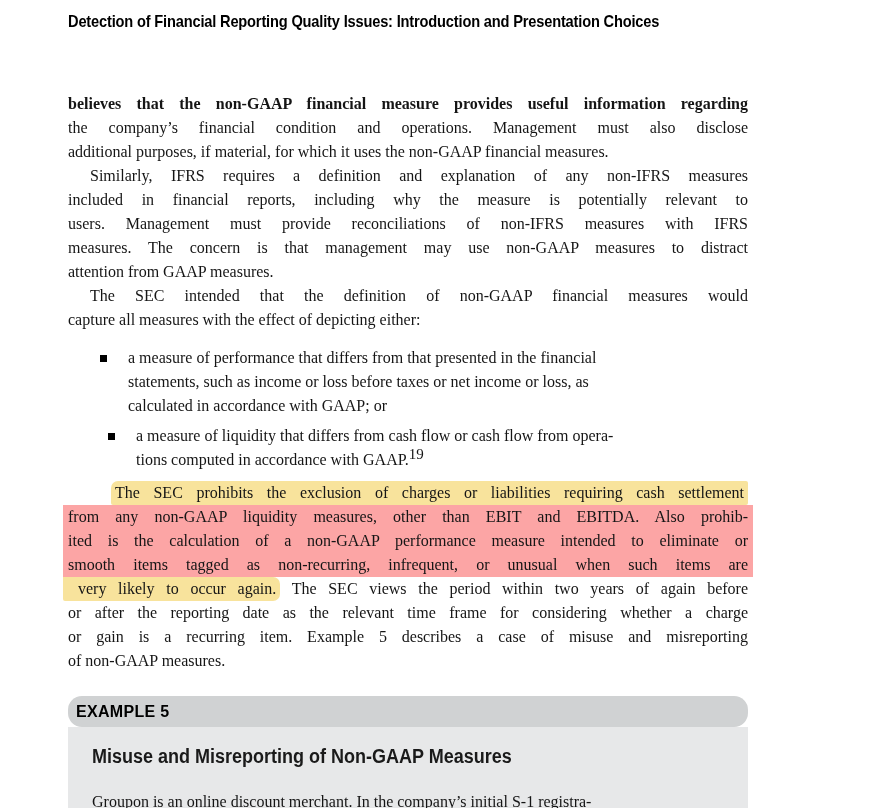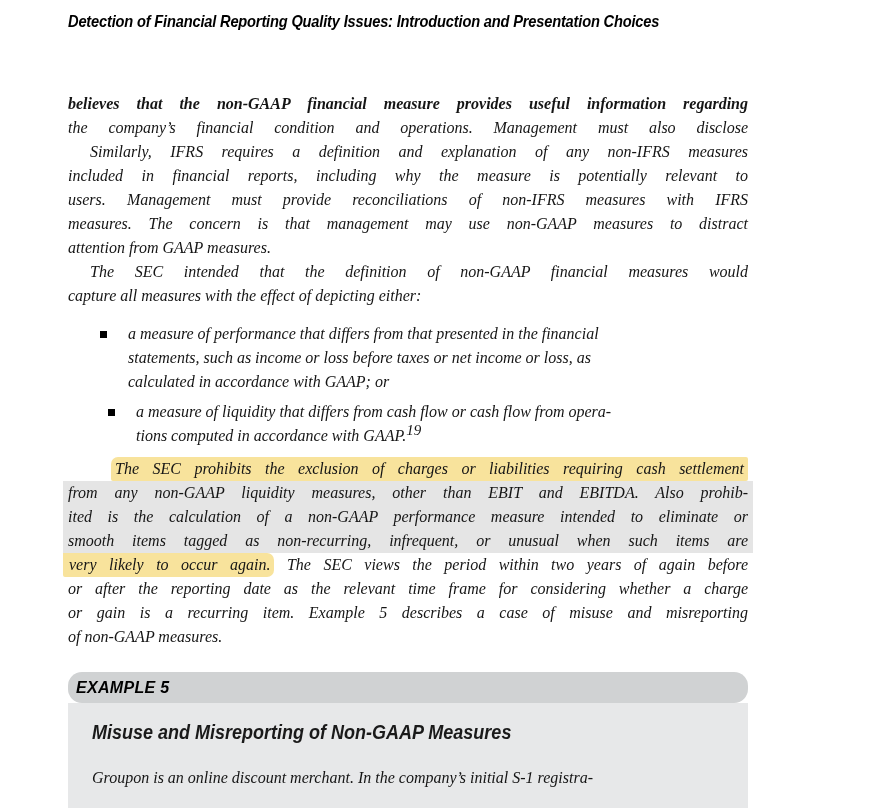--- a/index.html
+++ b/index.html
@@ -1,20 +1,19 @@
 <!DOCTYPE html>
 <html><head>
 <meta charset="utf-8">
 <style>
   html,body{margin:0;padding:0;background:#ffffff;}
   .page{
     position:relative;width:877px;height:808px;background:#ffffff;
     overflow:hidden;color:#151515;
     font-family:"Liberation Serif","DejaVu Serif",serif;
-    font-style:italic;
   }
   .doc-header{
     position:absolute;left:68px;top:12px;margin:0;
     font-family:"Liberation Sans","DejaVu Sans",sans-serif;
     font-weight:bold;font-size:17px;color:#000;white-space:nowrap;
     transform:scaleX(0.86);transform-origin:left top;letter-spacing:-0.2px;
   }
   .content{
     position:absolute;left:68px;top:92px;width:680px;
     font-size:16px;line-height:24px;
@@ -22,26 +21,26 @@
   .ln{height:24px;text-align:justify;text-align-last:justify;text-justify:inter-word;}
   .ln.last{text-align-last:left;}
   .ln.b{font-weight:bold;}
   .ln.ind{text-indent:22px;}
   .bullets{margin-left:60px;margin-top:14px;width:620px;}
   .bullet-item{position:relative;}
   .bullet-item + .bullet-item{margin-top:6px;margin-left:8px;}
   .bullet-item .ln{text-align:left;text-align-last:left;}
   .marker{position:absolute;left:-28px;top:9px;width:7px;height:7px;background:#000;}
   .p4{margin-top:9px;}
-  .hl-block{background:#e5e5e5;margin:0 -5px;padding:0 5px;}
+  .hl-block{background:#fca5a5;margin:0 -5px;padding:0 5px;}
   .hl-first-line{background:transparent;}
   .ind-sp{display:inline-block;width:18px;}
   .hl{background:#f8e39c;padding:3px 4px 4px 4px;margin-left:25px;}
   .hl-start{border-radius:7px 2px 2px 2px;}
-  .hl-end{border-radius:0 7px 7px 2px;margin-left:-5px;padding-left:6px;}
+  .hl-end{border-radius:0 7px 7px 2px;margin-left:-5px;padding-left:15px;}
   .example-box{margin-top:23px;width:680px;}
   .example-label-bar{
     height:31px;line-height:31px;background:#d0d2d3;padding-left:8px;
     font-family:"Liberation Sans","DejaVu Sans",sans-serif;
     font-weight:bold;font-size:16px;letter-spacing:0.3px;color:#000;border-radius:14px;
   }
   .example-body{background:#e7e8e9;height:200px;padding:17px 24px 0 24px;}
   .example-title{
     margin:0;font-family:"Liberation Sans","DejaVu Sans",sans-serif;
     font-weight:bold;font-size:20px;color:#1a1a1a;white-space:nowrap;
@@ -55,20 +54,21 @@
 
 <div class="page">
 
   <h1 class="doc-header">Detection of Financial Reporting Quality Issues: Introduction and Presentation Choices</h1>
 
   <div class="content">
 
     <div>
       <div class="ln b">believes that the non-GAAP financial measure provides useful information regarding</div>
       <div class="ln">the company’s financial condition and operations. Management must also disclose</div>
+      <div class="ln last">additional purposes, if material, for which it uses the non-GAAP financial measures.</div>
     </div>
 
     <div>
       <div class="ln ind">Similarly, IFRS requires a definition and explanation of any non-IFRS measures</div>
       <div class="ln">included in financial reports, including why the measure is potentially relevant to</div>
       <div class="ln">users. Management must provide reconciliations of non-IFRS measures with IFRS</div>
       <div class="ln">measures. The concern is that management may use non-GAAP measures to distract</div>
       <div class="ln last">attention from GAAP measures.</div>
     </div>
 

